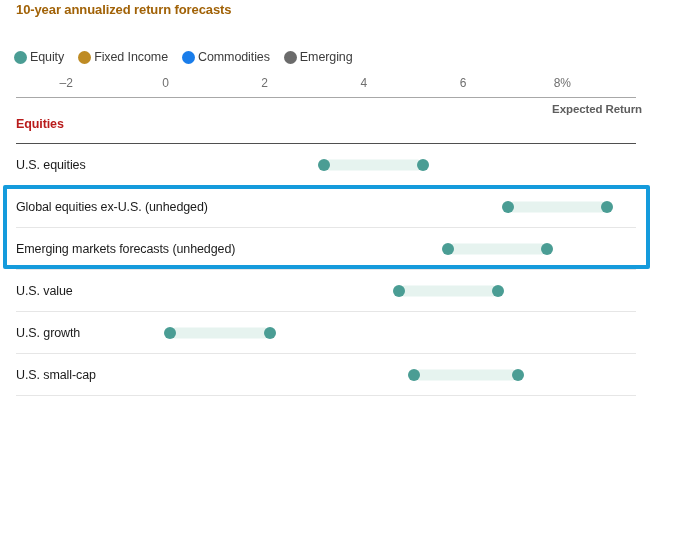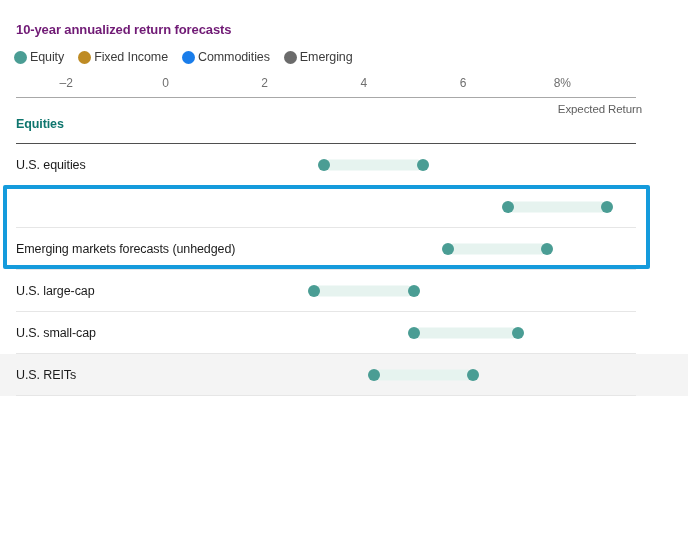--- a/index.html
+++ b/index.html
@@ -7,23 +7,23 @@
     width:688px;height:538px;
     background:#ffffff;
     font-family:"Liberation Sans", sans-serif;
     color:#1a1a1a;
     overflow:hidden;
     position:relative;
   }
 
   
   #chart-title{
-    position:absolute;left:16px;top:22px;
+    position:absolute;left:16px;top:2px;
     font-size:13px;font-weight:bold;letter-spacing:-0.1px;
-    color:#701a75;white-space:nowrap;text-align:right;
+    color:#a16207;white-space:nowrap;text-align:right;
   }
 
   
   #legend{
     position:absolute;left:14px;top:50px;
     display:flex;align-items:flex-end;gap:0;
     white-space:nowrap;
   }
   .legend-item{display:flex;align-items:center;margin-right:14px;}
   .legend-swatch{
@@ -41,28 +41,28 @@
     font-size:12px;color:#6f6f6f;
     transform:translateX(-50%);
     white-space:nowrap;
   }
   #axis-rule{
     position:absolute;left:16px;top:97px;width:620px;height:1px;
     background:#a8a8a8;
   }
   #axis-caption{
     position:absolute;right:46px;top:103px;
-    font-size:11.5px;font-weight:normal;color:#5e5e5e;
+    font-size:11.5px;font-weight:bold;color:#5e5e5e;
     letter-spacing:-0.1px;white-space:nowrap;
   }
 
   
   #section-header{
     position:absolute;left:16px;top:117px;
-    font-size:12.5px;font-weight:bold;color:#0f766e;
+    font-size:12.5px;font-weight:bold;color:#b91c1c;
     letter-spacing:-0.1px;
   }
   #section-rule{
     position:absolute;left:16px;top:143px;width:620px;height:1px;
     background:#4f4f4f;
   }
 
   
   #rows{
     position:absolute;left:0;top:144px;width:688px;
@@ -146,48 +146,49 @@
 
 <div id="rows">
     <div class="row">
       <div class="row-label">U.S. equities</div>
       <div class="range-track" style="left: 324.22px; width: 99.2px; background: rgb(230, 243, 239);"></div>
       <div class="range-dot" style="left: 324.22px; background: rgb(74, 157, 148);"></div>
       <div class="range-dot" style="left: 423.42px; background: rgb(74, 157, 148);"></div>
       <div class="row-sep"></div>
     </div>
     <div class="row">
+      <div class="row-label">Global equities ex-U.S. (unhedged)</div>
       <div class="range-track" style="left: 507.74px; width: 99.2px; background: rgb(230, 243, 239);"></div>
       <div class="range-dot" style="left: 507.74px; background: rgb(74, 157, 148);"></div>
       <div class="range-dot" style="left: 606.94px; background: rgb(74, 157, 148);"></div>
       <div class="row-sep"></div>
     </div>
     <div class="row">
       <div class="row-label">Emerging markets forecasts (unhedged)</div>
       <div class="range-track" style="left: 448.22px; width: 99.2px; background: rgb(230, 243, 239);"></div>
       <div class="range-dot" style="left: 448.22px; background: rgb(74, 157, 148);"></div>
       <div class="range-dot" style="left: 547.42px; background: rgb(74, 157, 148);"></div>
       <div class="row-sep"></div>
     </div>
     <div class="row">
-      <div class="row-label">U.S. large-cap</div>
-      <div class="range-track" style="left: 314.3px; width: 99.2px; background: rgb(230, 243, 239);"></div>
-      <div class="range-dot" style="left: 314.3px; background: rgb(74, 157, 148);"></div>
-      <div class="range-dot" style="left: 413.5px; background: rgb(74, 157, 148);"></div>
+      <div class="row-label">U.S. value</div>
+      <div class="range-track" style="left: 398.62px; width: 99.2px; background: rgb(230, 243, 239);"></div>
+      <div class="range-dot" style="left: 398.62px; background: rgb(74, 157, 148);"></div>
+      <div class="range-dot" style="left: 497.82px; background: rgb(74, 157, 148);"></div>
+      <div class="row-sep"></div>
+    </div>
+    <div class="row">
+      <div class="row-label">U.S. growth</div>
+      <div class="range-track" style="left: 170.46px; width: 99.2px; background: rgb(230, 243, 239);"></div>
+      <div class="range-dot" style="left: 170.46px; background: rgb(74, 157, 148);"></div>
+      <div class="range-dot" style="left: 269.66px; background: rgb(74, 157, 148);"></div>
       <div class="row-sep"></div>
     </div>
     <div class="row">
       <div class="row-label">U.S. small-cap</div>
       <div class="range-track" style="left: 413.5px; width: 104.16px; background: rgb(230, 243, 239);"></div>
       <div class="range-dot" style="left: 413.5px; background: rgb(74, 157, 148);"></div>
       <div class="range-dot" style="left: 517.66px; background: rgb(74, 157, 148);"></div>
       <div class="row-sep"></div>
     </div>
-    <div class="row shaded">
-      <div class="row-label">U.S. REITs</div>
-      <div class="range-track" style="left: 373.82px; width: 99.2px; background: rgb(230, 243, 239);"></div>
-      <div class="range-dot" style="left: 373.82px; background: rgb(74, 157, 148);"></div>
-      <div class="range-dot" style="left: 473.02px; background: rgb(74, 157, 148);"></div>
-      <div class="row-sep"></div>
-    </div>
   </div>
 
 <div id="highlight-box" style="border-color: rgb(21, 155, 220);"></div>
 
 </body></html>

